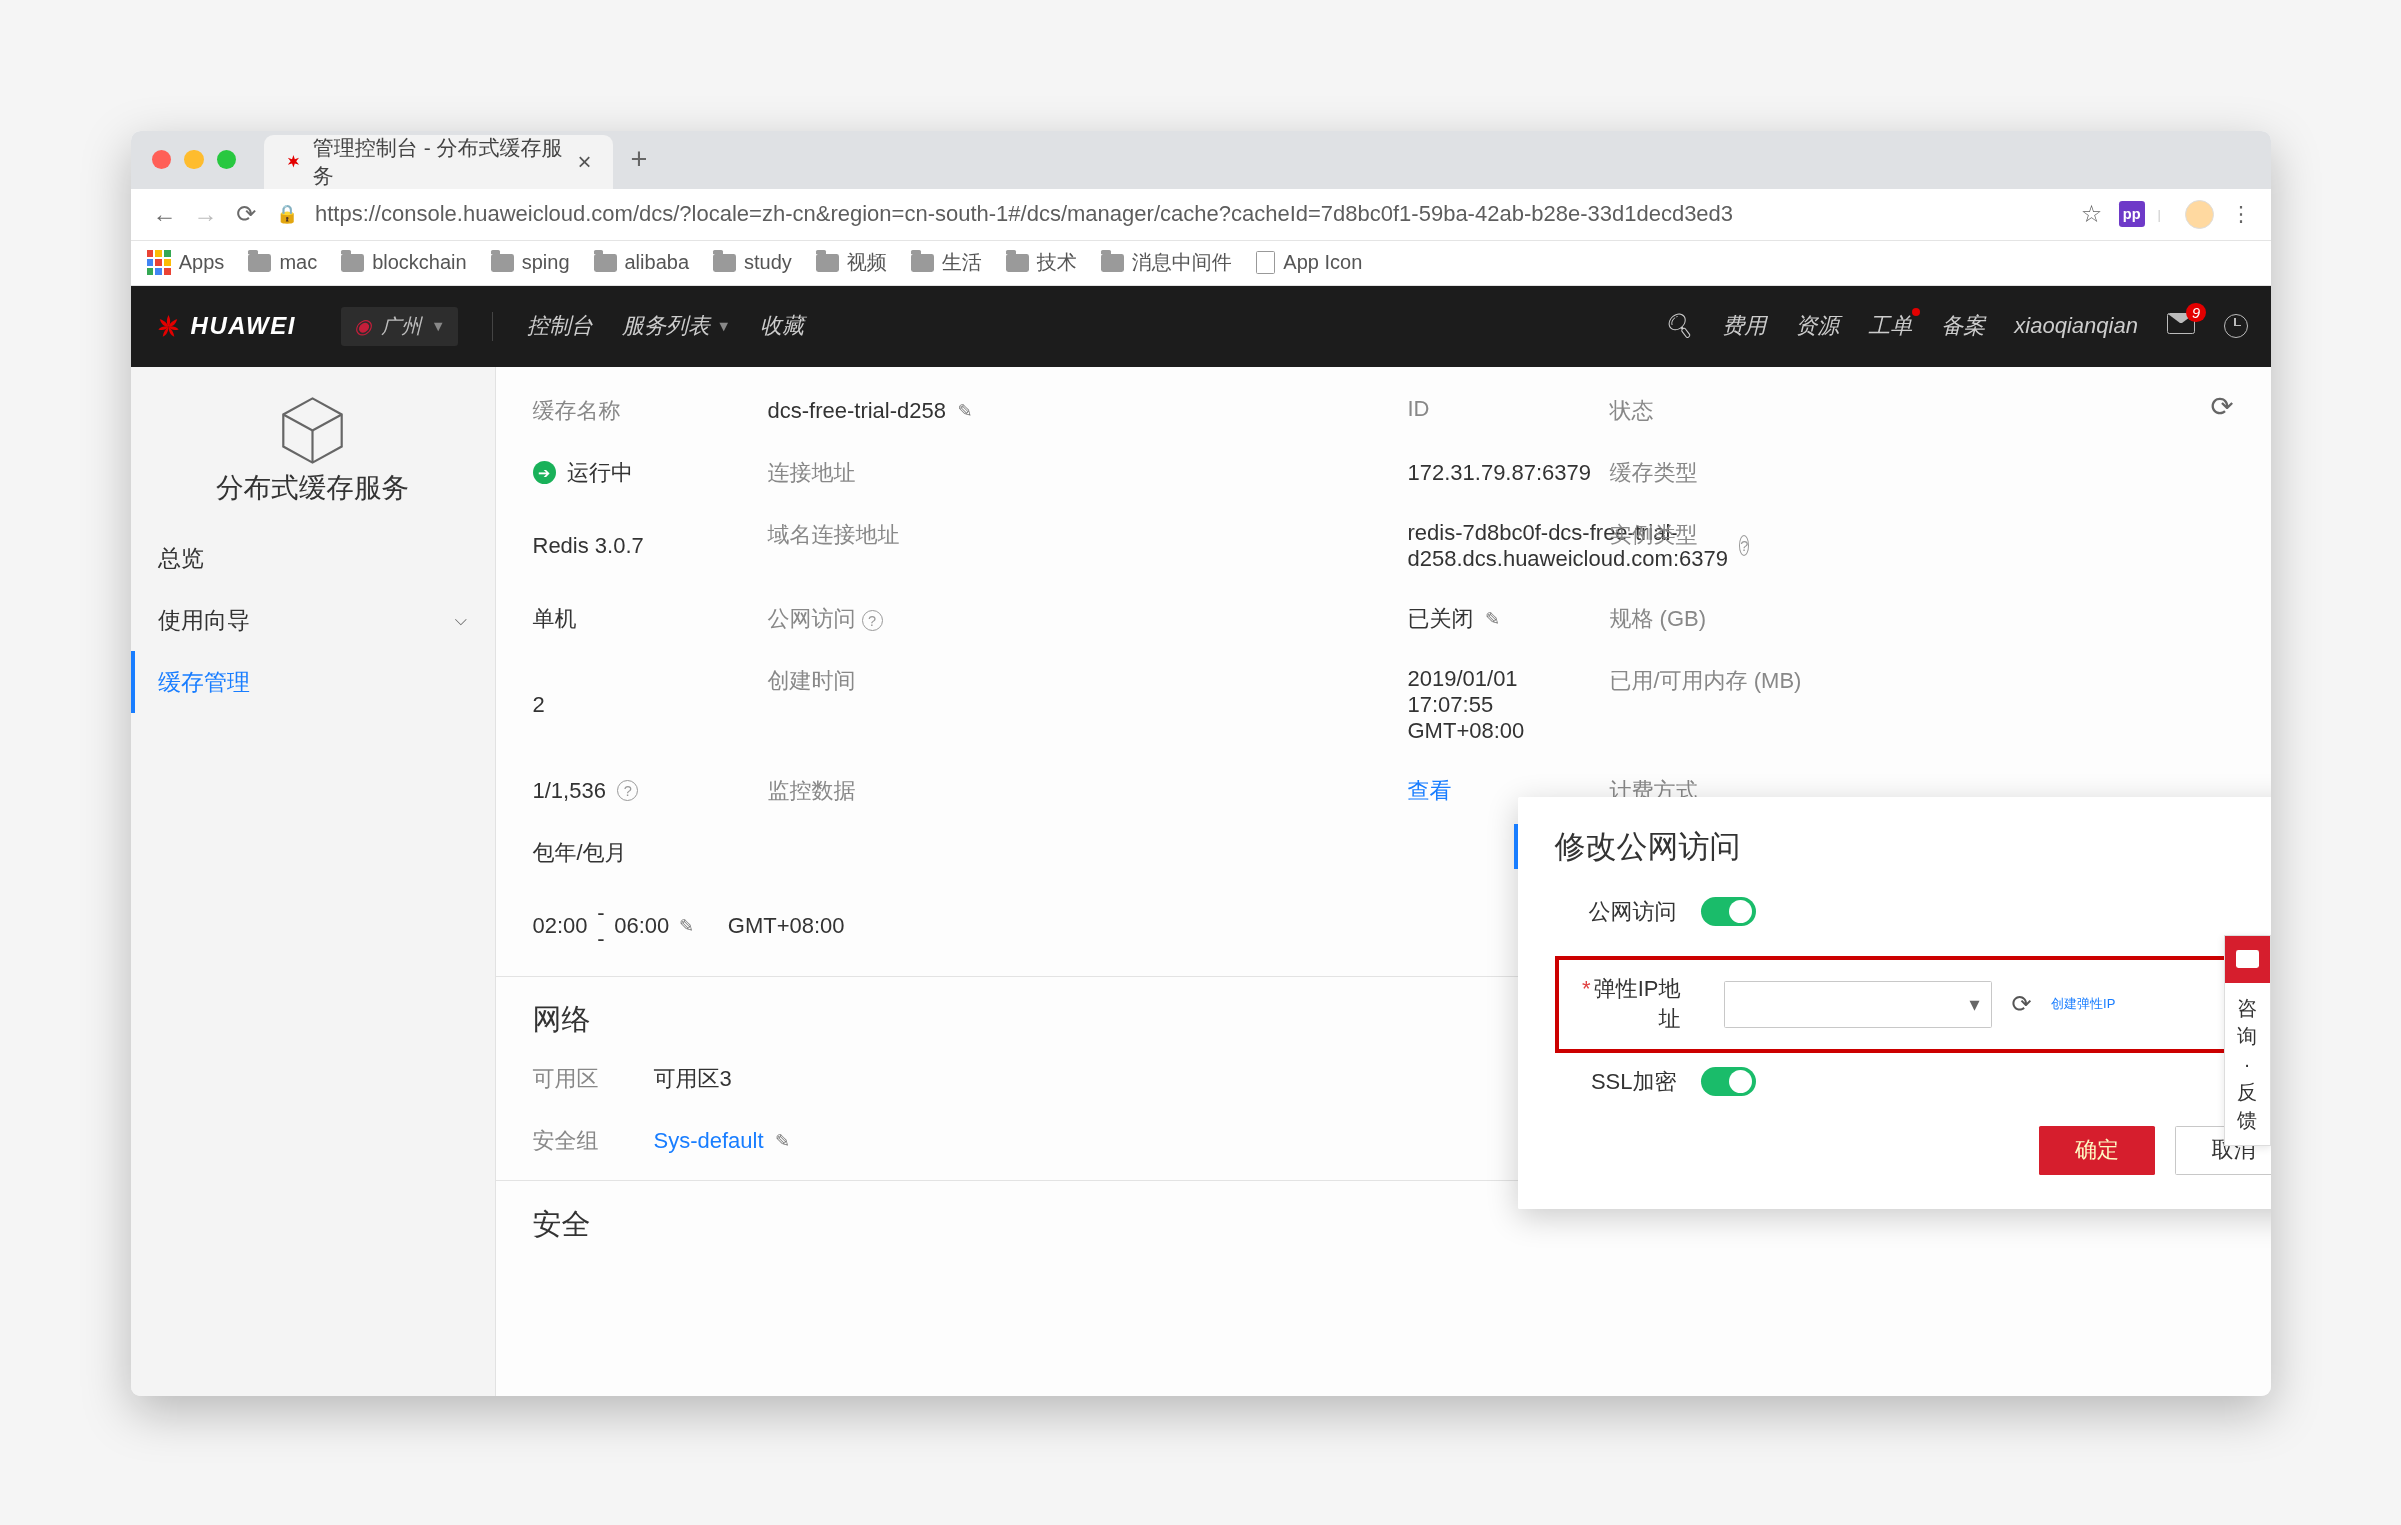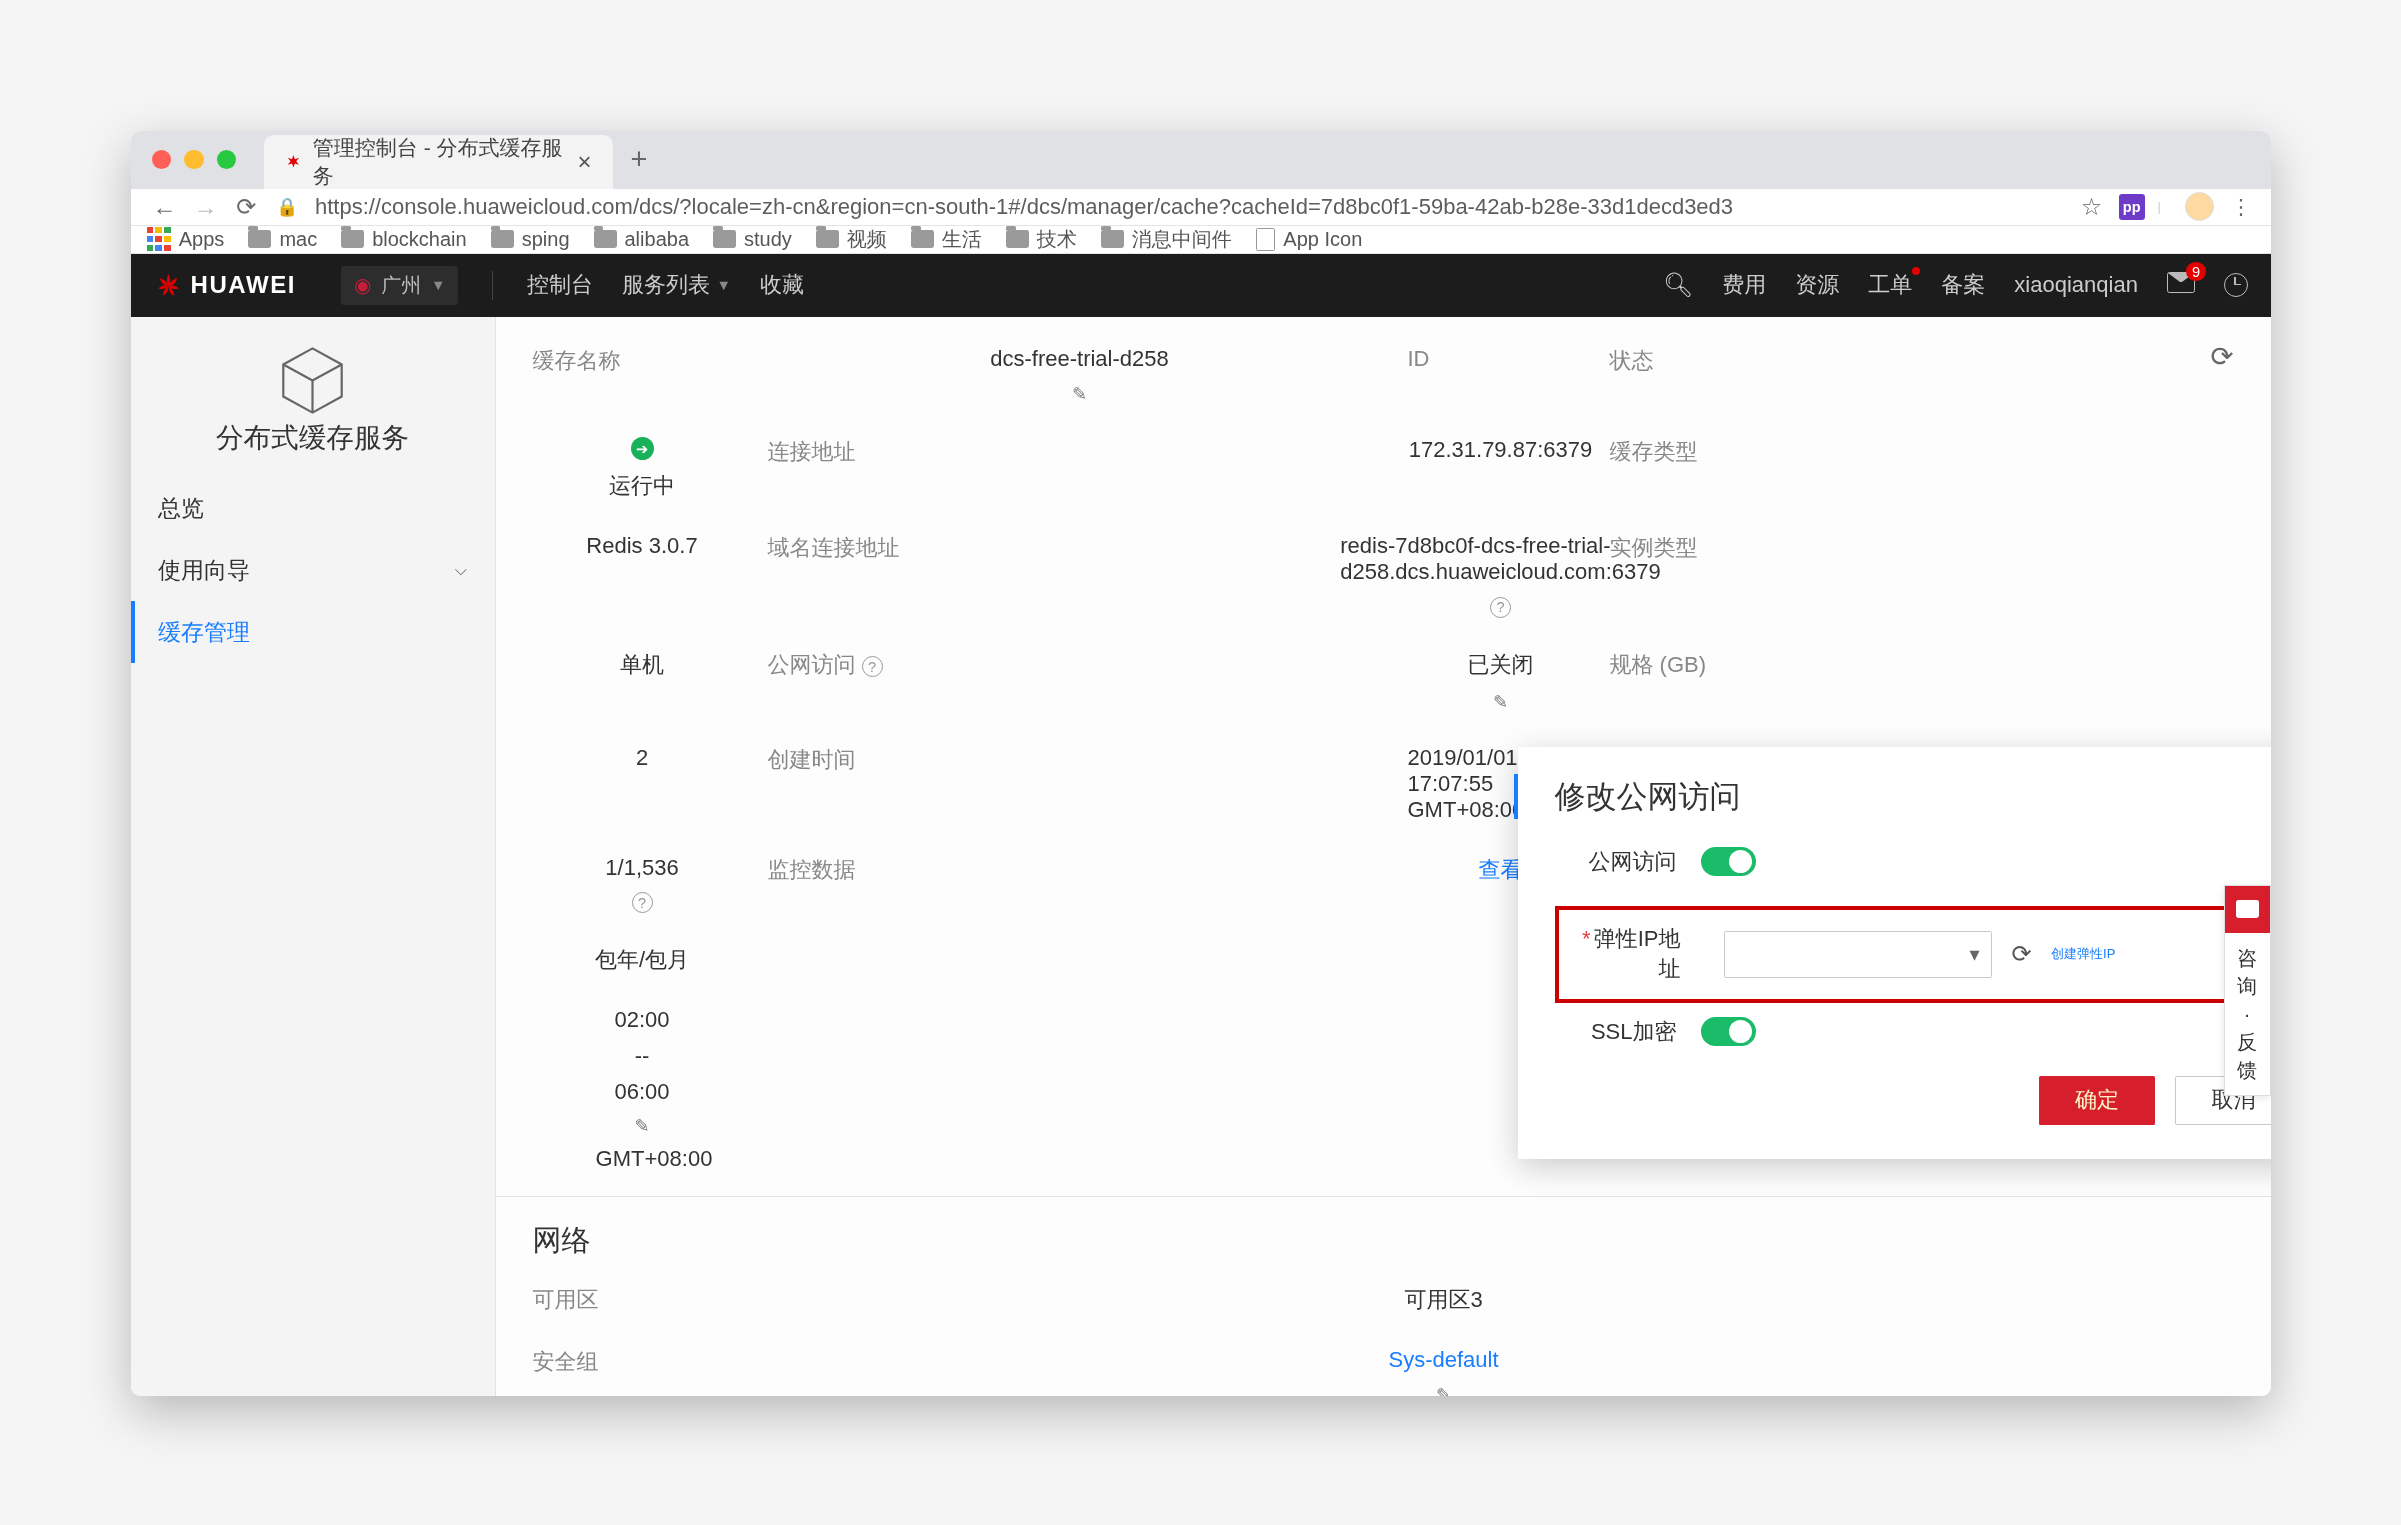--- a/index.html
+++ b/index.html
@@ -24,21 +24,21 @@
 
 .bookmarks-bar{ height:45px; background:#fff; display:flex; align-items:center; padding:0 16px; gap:24px; border-bottom:0.8px solid #e4e4e4; color:#555; font-size:20px;}
 .bk-item{ display:flex; align-items:center; gap:8px;}
 .bk-folder{ width:23px; height:18px; background:#9a9a9a; border-radius:2.4px; position:relative;}
 .bk-folder:before{content:"";position:absolute;top:-4px;left:0;width:9.7px;height:4px;background:#9a9a9a; border-radius:1.6px 1.6px 0 0;}
 .bk-page{ width:19.5px; height:23px; border:1.6px solid #999; border-radius:1.6px;}
 .apps-icon{ display:grid; grid-template-columns:repeat(3,6.5px); grid-template-rows:repeat(3,6.5px); gap:2.4px;}
 .apps-icon i{ background:#ea4335;} .apps-icon i:nth-child(2){background:#fbbc05;} .apps-icon i:nth-child(3){background:#34a853;} .apps-icon i:nth-child(4){background:#4285f4;} .apps-icon i:nth-child(5){background:#ea4335;} .apps-icon i:nth-child(6){background:#fbbc05;} .apps-icon i:nth-child(7){background:#34a853;} .apps-icon i:nth-child(8){background:#4285f4;} .apps-icon i:nth-child(9){background:#ea4335;}
 
 .app-root{ flex:1; display:flex; flex-direction:column;}
-.huawei-top{ height:63px; background:#1c1c1c; display:flex; align-items:center; padding:0 23px; color:#ccc; font-size:22px; gap:29px;}
+.huawei-top{ height:81px; background:#1c1c1c; display:flex; align-items:center; padding:0 23px; color:#ccc; font-size:22px; gap:29px;font-style:italic;}
 .huawei-logo{ display:flex; align-items:center; gap:8px; color:#fff; font-weight:bold; letter-spacing:1.6px; font-size:24px;}
 .petal{ width:29px; height:29px; position:relative;}
 .petal svg{ width:100%; height:100%;}
 .region{ display:flex; align-items:center; gap:9.7px; background:#2d2d2d; height:39px; border-radius:3.2px; padding:0 13px; color:#bdbdbd; font-size:20px; margin-left:16px;}
 .region .pin{ color:#c41e3a;}
 .region .caret{ color:#888; font-size:14.6px;}
 .divider-v{ width:0.8px; height:29px; background:#444; margin:0 4.9px;}
 .top-link{ color:#ccc; display:flex; align-items:center; gap:6.5px;}
 .top-right{ margin-left:auto; display:flex; align-items:center; gap:29px; color:#ccc;}
 .top-right .rel{ position:relative;}
@@ -59,21 +59,21 @@
 .svc-name{ font-size:27.6px; color:#333;}
 .side-item{ height:62px; display:flex; align-items:center; padding:0 27.6px; font-size:23px; color:#333;}
 .side-item.active{ color:#187dff; border-left:4px solid #187dff; padding-left:23.5px; background:#fff0;}
 .side-item .chev{ margin-left:auto; color:#666; font-size:16px;}
 
 .main{ flex:1; background:#fdfdfd; padding:29px 37px; position:relative;}
 .refresh-main{ position:absolute; top:23px; right:37px; color:#666; font-size:27.6px;}
 .section-title{ font-size:29px; color:#333; font-weight:500; margin-bottom:24px;}
 .info-grid{ display:grid; grid-template-columns: 219px 1fr 186px 1fr; row-gap:32px; column-gap:16px; font-size:22px;}
 .label{ color:#888;}
-.value{ color:#333; display:flex; align-items:center; gap:11.4px;flex-direction:column;}
+.value{ color:#333; display:flex; align-items:center; gap:11.4px;}
 .pencil{ color:#777; font-size:18px;}
 .status-dot{ width:23px;height:23px;border-radius:50%;background:#19b159;display:flex;align-items:center;justify-content:center;color:#fff;font-size:14.6px;}
 .help-ico{ width:21px;height:21px;border:1.6px solid #999;border-radius:50%;display:inline-flex;align-items:center;justify-content:center;font-size:14.6px;color:#999;}
 .link{ color:#187dff;}
 .maint{ display:flex; align-items:center; gap:9.7px;}
 .hr{ height:0.8px; background:#e3e3e3; margin:24px -37px;}
 
 .dialog{ position:absolute; top:430px; left:1022px; width:812px; background:#fff; box-shadow:0 8px 32px rgba(0,0,0,.2); padding:29px 37px 34px; border-radius:1.6px;}
 .blue-strip{ position:absolute; left:-3.2px; top:27.6px; width:3.2px; height:45px; background:#187dff;}
 .dlg-title{ font-size:31px; color:#333; margin-bottom:29px;}

